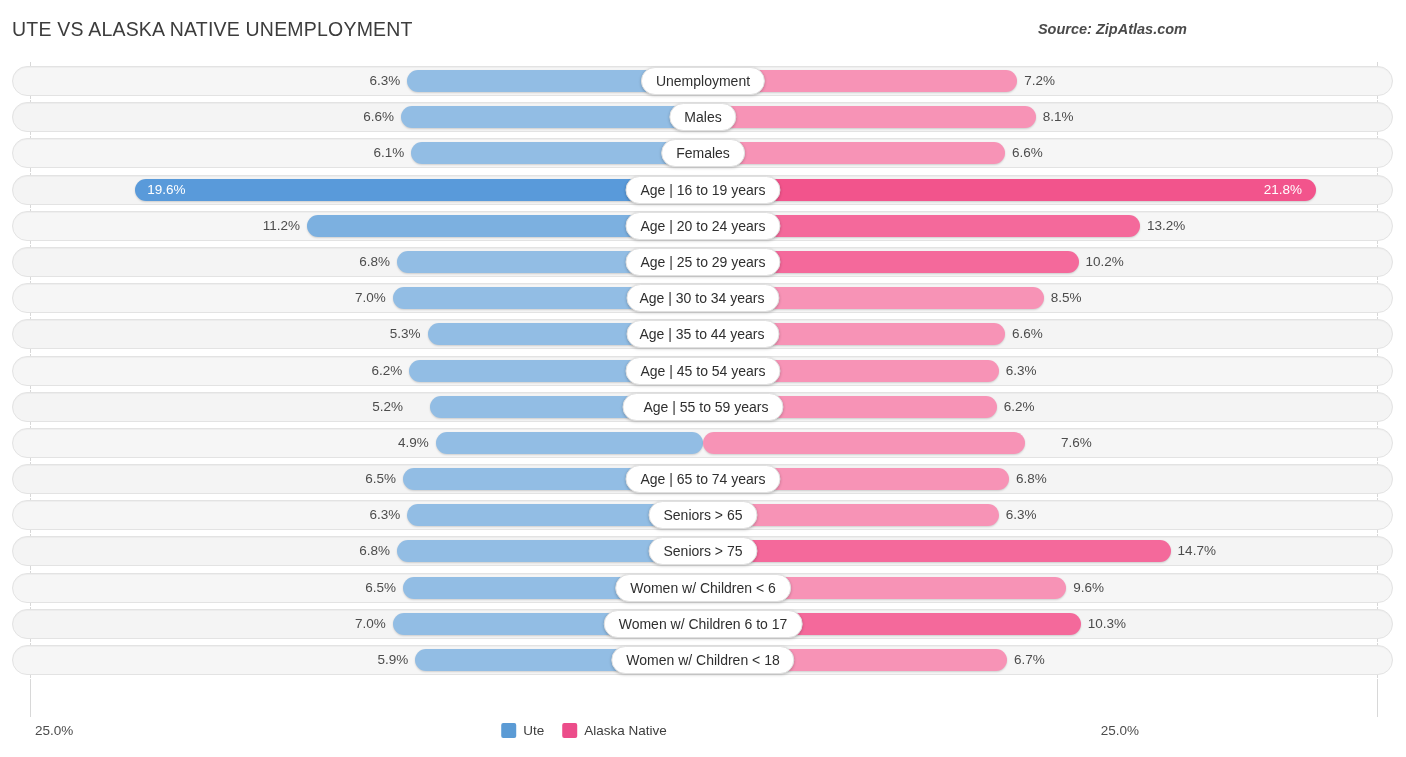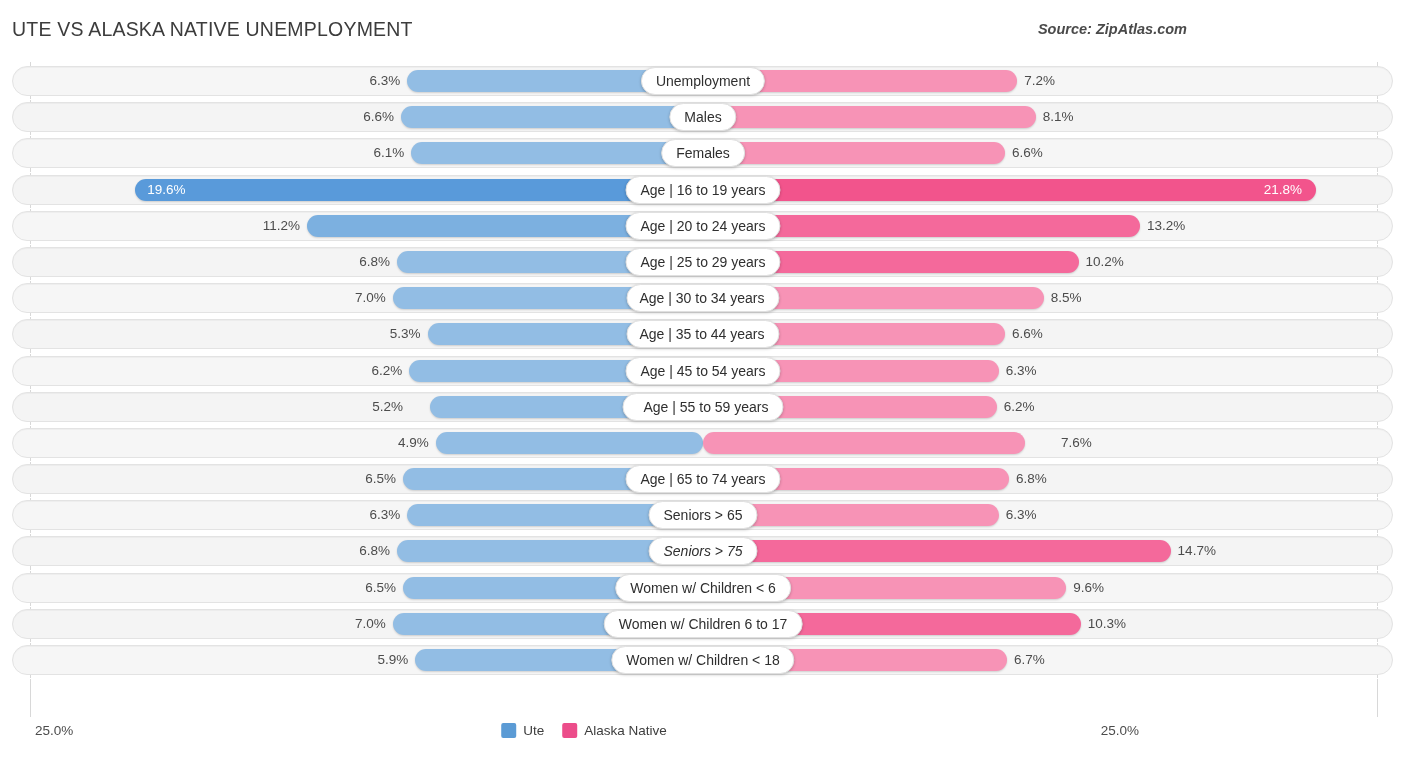--- a/index.html
+++ b/index.html
@@ -240,21 +240,21 @@
           <div class="val val-right" style="left: 1005.84px;">6.3%</div>
           <div class="pill" style="left: 703px;">Seniors &gt; 65</div>
         </div>
         <div class="row strong" style="height: 36.2px;">
           <div class="track"></div>
           <div class="row-sep"></div>
           <div class="bar bar-left" style="left: 396.94px; width: 306.06px;"></div>
           <div class="bar bar-right" style="left: 703px; width: 467.615px;"></div>
           <div class="val val-left" style="right: 1016.06px;">6.8%</div>
           <div class="val val-right" style="left: 1177.62px;">14.7%</div>
-          <div class="pill" style="left: 703px; font-style: italic;">Seniors &gt; 75</div>
+          <div class="pill" style="left: 703px;">Seniors &gt; 75</div>
         </div>
         <div class="row" style="height: 36.2px;">
           <div class="track"></div>
           <div class="row-sep"></div>
           <div class="bar bar-left" style="left: 403.075px; width: 299.925px;"></div>
           <div class="bar bar-right" style="left: 703px; width: 363.32px;"></div>
           <div class="val val-left" style="right: 1009.92px;">6.5%</div>
           <div class="val val-right" style="left: 1073.32px;">9.6%</div>
           <div class="pill" style="left: 703px;">Women w/ Children &lt; 6</div>
         </div>

